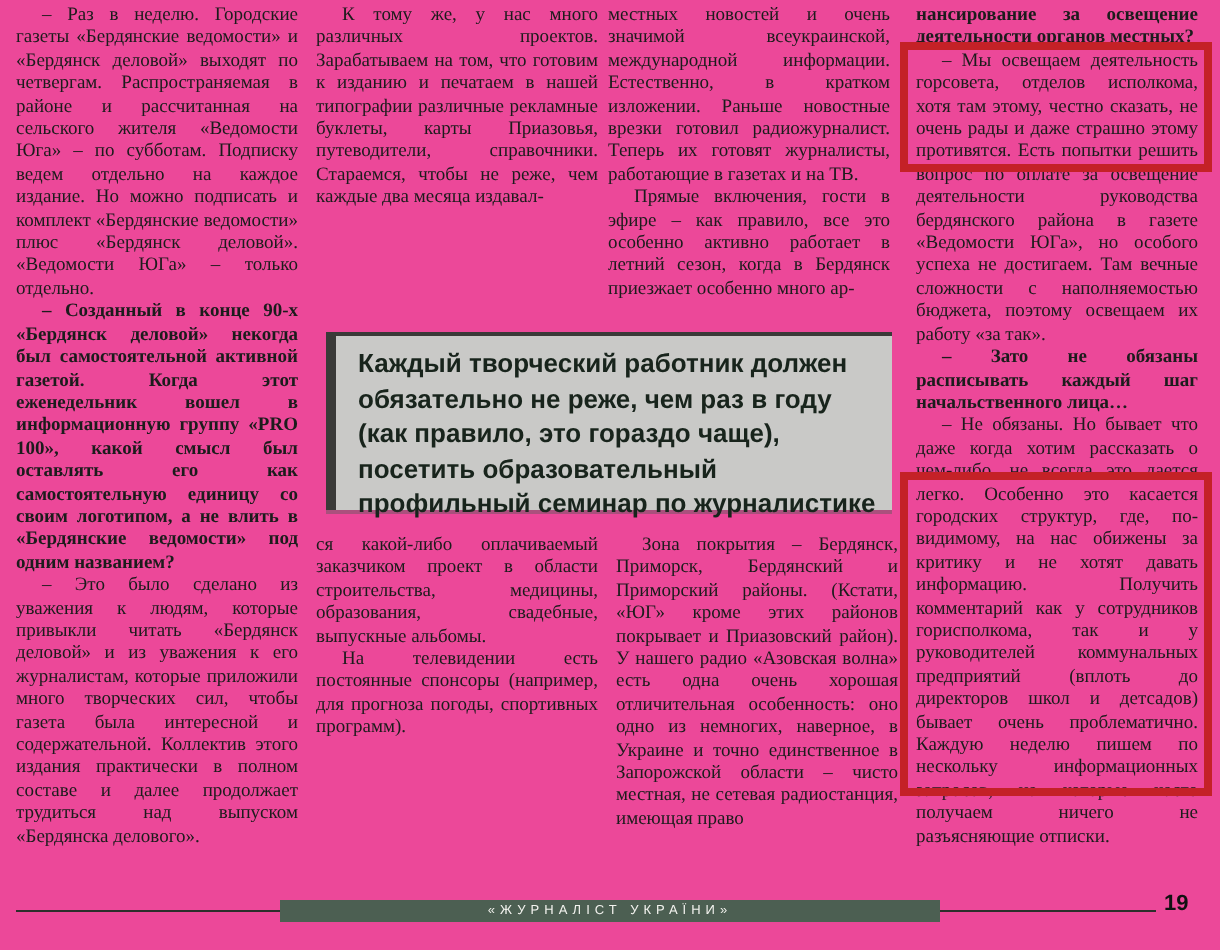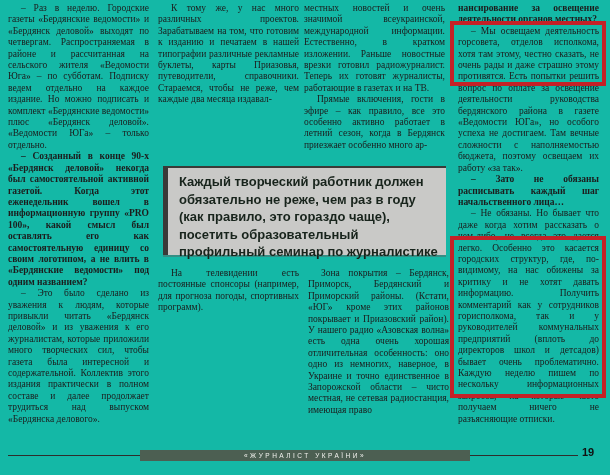--- a/index.html
+++ b/index.html
@@ -1,20 +1,20 @@
 <!DOCTYPE html>
 <html style="--highlight-red: #c42127; --footer-bar: #4c5f52; --pullquote-bg: #c9c9c7; --pullquote-accent: #3a3a38;"><head>
 <meta charset="utf-8">
 <style>
   * { margin: 0; padding: 0; box-sizing: border-box; }
   html, body { background: #888; }
   .page {
     position: relative;
     width: 610px; height: 475px;
-    background: #14b8a6;
+    background: #ec4899;
     overflow: hidden;
     font-family: "Liberation Serif", "DejaVu Serif", serif;
     color: #1c1c1c;
   }
   .col {
     position: absolute;
     width: 141px;
     font-size: 9.5px;
     line-height: 11.4px;
     text-align: justify;
@@ -81,20 +81,21 @@
     <p>– Раз в неделю. Городские газеты «Бердянские ведомости» и «Бердянск деловой» выходят по четвергам. Распространяемая в районе и рассчитанная на сельского жителя «Ведомости Юга» – по субботам. Подписку ведем отдельно на каждое издание. Но можно подписать и комплект «Бердянские ведомости» плюс «Бердянск деловой». «Ведомости ЮГа» – только отдельно.</p>
     <p class="q">– Созданный в конце 90-х «Бердянск деловой» некогда был самостоятельной активной газетой. Когда этот еженедельник вошел в информационную группу «PRO 100», какой смысл был оставлять его как самостоятельную единицу со своим логотипом, а не влить в «Бердянские ведомости» под одним названием?</p>
     <p>– Это было сделано из уважения к людям, которые привыкли читать «Бердянск деловой» и из уважения к его журналистам, которые приложили много творческих сил, чтобы газета была интересной и содержательной. Коллектив этого издания практически в полном составе и далее продолжает трудиться над выпуском «Бердянска делового».</p>
   </div>
 
   <div class="col" style="left:158px; top:3px;">
     <p>К тому же, у нас много различных проектов. Зарабатываем на том, что готовим к изданию и печатаем в нашей типографии различные рекламные буклеты, карты Приазовья, путеводители, справочники. Стараемся, чтобы не реже, чем каждые два месяца издавал-</p>
   </div>
 
   <div class="col" style="left:158px; top:268px;">
+    <p class="noindent">ся какой-либо оплачиваемый заказчиком проект в области строительства, медицины, образования, свадебные, выпускные альбомы.</p>
     <p>На телевидении есть постоянные спонсоры (например, для прогноза погоды, спортивных программ).</p>
   </div>
 
   <div class="col" style="left:304px; top:3px;">
     <p class="noindent">местных новостей и очень значимой всеукраинской, международной информации. Естественно, в кратком изложении. Раньше новостные врезки готовил радиожурналист. Теперь их готовят журналисты, работающие в газетах и на ТВ.</p>
     <p>Прямые включения, гости в эфире – как правило, все это особенно активно работает в летний сезон, когда в Бердянск приезжает особенно много ар-</p>
   </div>
 
   <div class="col" style="left:308px; top:268px;">
     <p>Зона покрытия – Бердянск, Приморск, Бердянский и Приморский районы. (Кстати, «ЮГ» кроме этих районов покрывает и Приазовский район). У нашего радио «Азовская волна» есть одна очень хорошая отличительная особенность: оно одно из немногих, наверное, в Украине и точно единственное в Запорожской области – чисто местная, не сетевая радиостанция, имеющая право</p>

